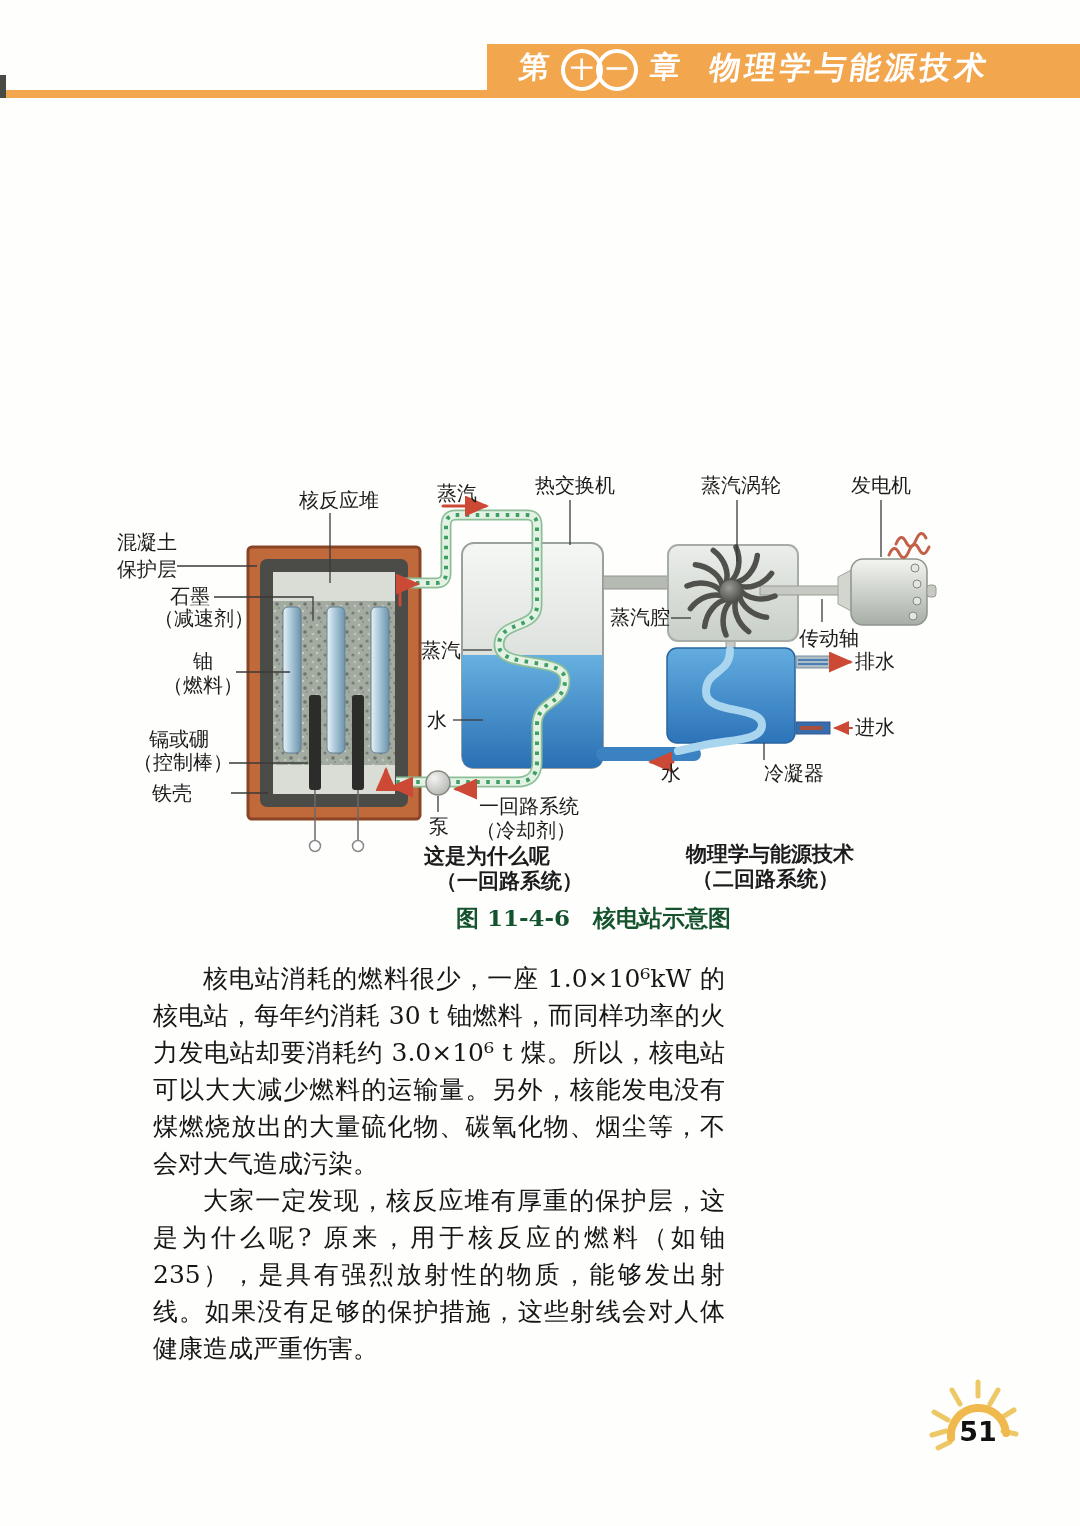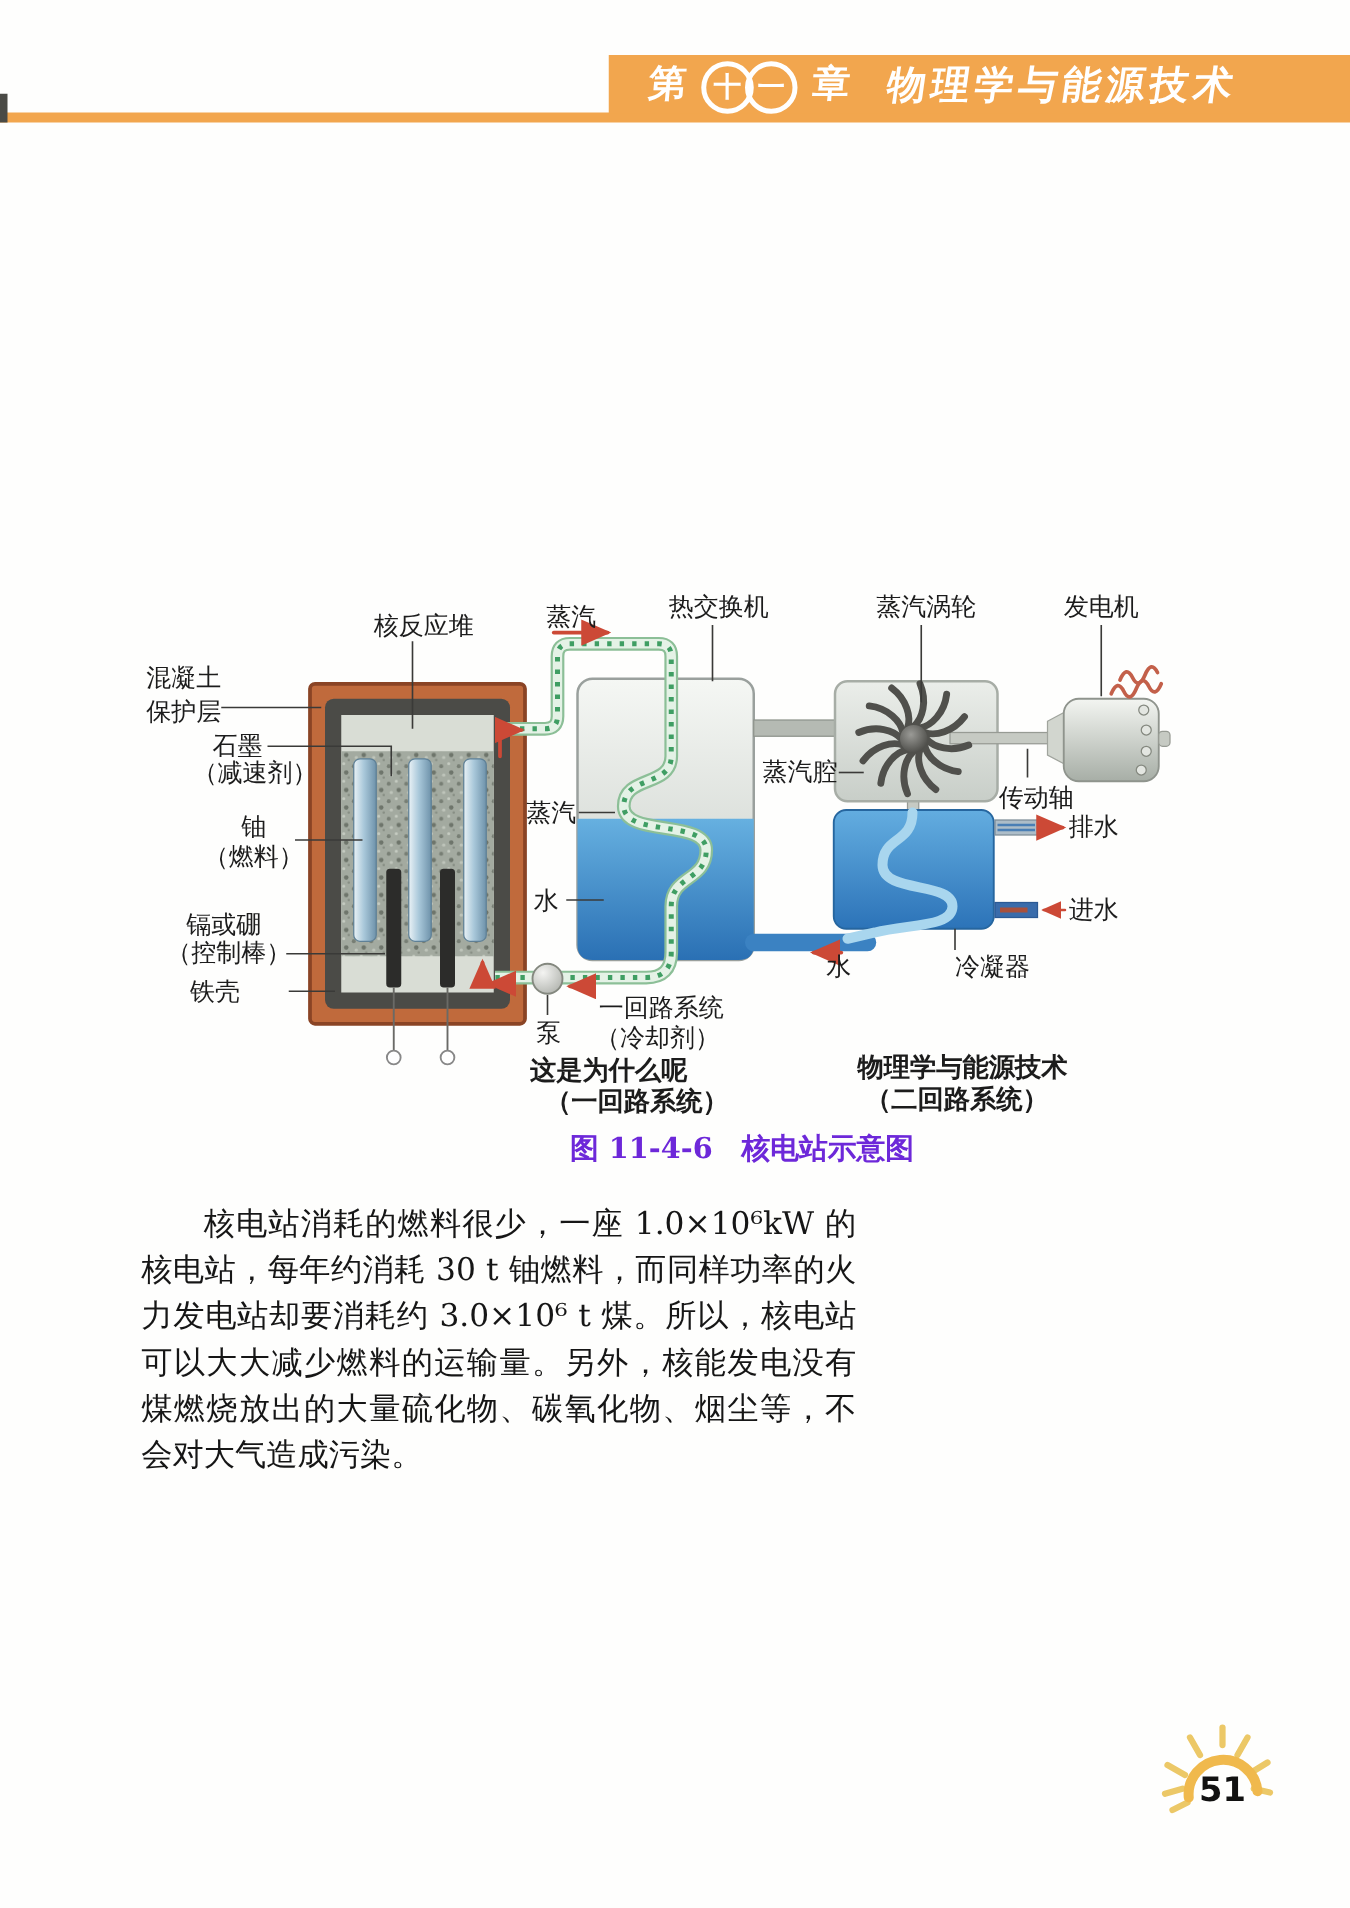--- a/index.html
+++ b/index.html
@@ -20,28 +20,28 @@
         font-size:22px;font-weight:bold;color:#fff;}
   .circ + .circ{margin-left:-7px;}
   .hdr-title{font-size:31px;font-weight:bold;letter-spacing:4px;margin-left:30px;transform:skewX(-8deg);}
 
   
   .tblock{position:absolute;left:113px;width:572px;text-align:justify;
           font-size:25px;line-height:37px;color:#161616;}
   .tblock p{margin:0;text-indent:2em;}
   .bld{font-weight:bold;}
   #tb1{top:139px;}
-  #tb2{top:960px;}
+  #tb2{top:960px;margin-left:40px;}
 
   
   #figure{position:absolute;left:0;top:455px;width:1080px;height:500px;}
   #fig-svg{position:absolute;left:0;top:0;}
   .fl{position:absolute;font-size:20px;line-height:23px;color:#1c1c1c;white-space:nowrap;}
   .fl.sys{font-weight:bold;font-size:21px;}
-  .fig-caption{position:absolute;left:456px;top:448px;font-size:23px;font-weight:bold;color:#6d28d9;white-space:nowrap;}
+  .fig-caption{position:absolute;left:456px;top:448px;font-size:23px;font-weight:bold;color:#14532d;white-space:nowrap;}
 
   
   #pagenum{position:absolute;left:922px;top:1378px;width:100px;height:80px;}
 </style>
 </head>
 <body>
 
 <div class="page">
 
   <div class="hdr-strip"></div>
@@ -251,20 +251,21 @@
     <div class="fl sys" style="left:424px;top:389px">这是为什么呢</div>
     <div class="fl sys" style="left:436px;top:414px">（一回路系统）</div>
     <div class="fl sys" style="left:686px;top:387px">物理学与能源技术</div>
     <div class="fl sys" style="left:692px;top:412px">（二回路系统）</div>
 
     <div class="fig-caption">图 11-4-6　核电站示意图</div>
   </div>
 
   <div class="tblock" id="tb2">
     <p><span>核电站消耗的燃料很少，一座 1.0×10⁶kW 的核电站，每年约消耗 30 t 铀燃料，而同样功率的火力发电站却要消耗约 3.0×10⁶ t 煤。所以，核电站可以大大减少燃料的运输量。另外，核能发电没有煤燃烧放出的大量硫化物、碳氧化物、烟尘等，不会对大气造成污染。</span></p>
+    <p><span>大家一定发现，核反应堆有厚重的保护层，这是为什么呢? 原来，用于核反应的燃料（如铀235），是具有强烈放射性的物质，能够发出射线。如果没有足够的保护措施，这些射线会对人体健康造成严重伤害。</span></p>
   </div>
 
   <svg id="pagenum" width="100" height="80" viewBox="0 0 100 80">
     <g stroke="#ecc867" stroke-width="5" stroke-linecap="round">
       <line x1="10" y1="57" x2="24" y2="53"></line>
       <line x1="12" y1="34" x2="26" y2="42"></line>
       <line x1="30" y1="12" x2="38" y2="26"></line>
       <line x1="56" y1="4" x2="56" y2="18"></line>
       <line x1="76" y1="12" x2="68" y2="26"></line>
       <line x1="92" y1="32" x2="79" y2="40"></line>

